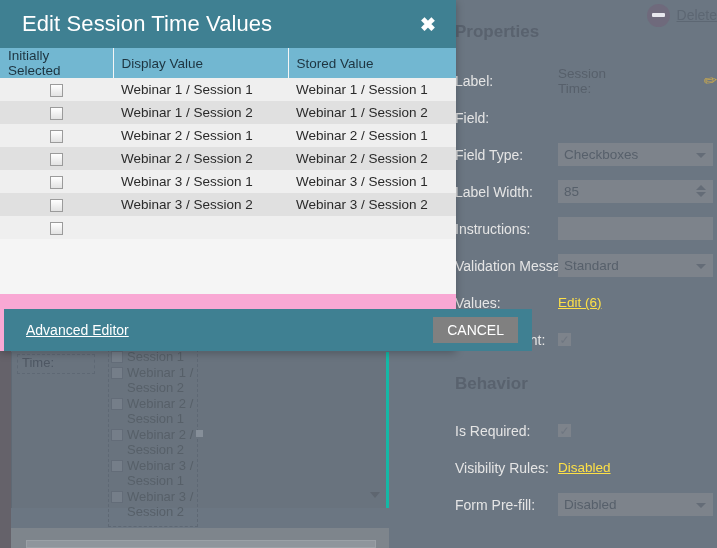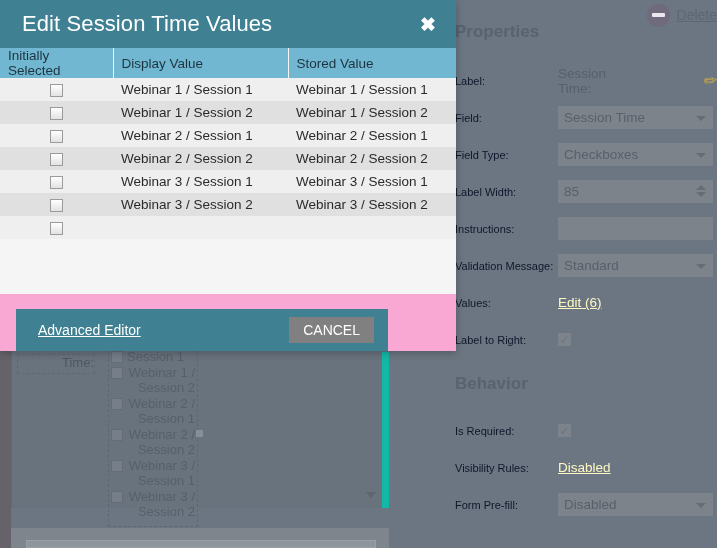--- a/index.html
+++ b/index.html
@@ -46,21 +46,21 @@
   .section-title {
     color: #59626e; font-size: 17px; margin: 0 0 20px 0;
     white-space: nowrap;
   }
   .prop-row {
     display: flex; align-items: center;
     height: 37px; margin-bottom: 0px;
   }
   .prop-label {
     width: 103px; flex: none;
-    color: #0f172a; font-size: 11px;
+    color: #e5e5e5; font-size: 14px;
     white-space: nowrap;
   }
   .prop-value { flex: 1; display: flex; align-items: center; }
 
   .select-box {
     width: 155px; height: 23px;
     background: #7d838b;
     color: #57606b; font-size: 13.5px;
     display: flex; align-items: center;
     padding: 0 6px;
@@ -82,36 +82,35 @@
   .spin i.dn { border-top: 5px solid #646c77; }
 
   .plain-field { width: 155px; height: 23px; background: #7d838b; }
 
   .pencil {
     font-size: 16px; color: #c9a84e; line-height: 1;
     transform: rotate(-8deg);
   }
   .inline-text { color: #57606b; font-size: 13.5px; }
   .link-text {
-    color: #fef9c3; font-size: 13.5px; text-decoration: underline;
+    color: #fde047; font-size: 13.5px; text-decoration: underline;
     white-space: nowrap;
   }
   .check-mark {
     width: 13px; height: 13px; background: #7d838b;
     color: #6e7680; font-size: 12px; line-height: 12px;
     display: flex; align-items: center; justify-content: center;
   }
 
   
   #form-preview {
     position: absolute; left: 11px; top: 352px; width: 378px; height: 156px;
     background: #69737e;
     border-left: 1px solid #5f6974;
-    border-right: 7px solid #14b8a6;
-    text-align: right;
+    border-right: 3px solid #14b8a6;
   }
   #fp-label {
     position: absolute; left: 5px; top: 2px; width: 78px; height: 20px;
     border: 1px dashed #5e6874;
     color: #4e5763; font-size: 13px; padding-left: 4px;
   }
   #fp-options {
     position: absolute; left: 96px; top: -8px; width: 90px;
     border: 1px dashed #5e6874;
     padding: 4px 2px 6px 2px;
@@ -184,22 +183,22 @@
   td.cell-sel { text-align: center; }
   .tbl-check {
     display: inline-block; width: 13px; height: 13px;
     border: 1px solid #9b9b9b;
     background: linear-gradient(#ffffff, #e2e2e2);
     vertical-align: middle;
   }
   #tbl-fill { background: #f5f5f5; height: 55px; }
 
   #modal-footer {
-    position: absolute; left: 16px; bottom: 0;
-    width: 372px; height: 42px; background: #3f8092;
+    position: absolute; left: 4px; bottom: 0;
+    width: 528px; height: 42px; background: #3f8092;
     display: flex; align-items: center; justify-content: space-between;
     padding: 0 14px 0 22px;
   }
   #adv-editor {
     color: #ffffff; font-size: 14px; text-decoration: underline; cursor: pointer;
   }
   .foot-btns { display: flex; gap: 20px; }
   .btn {
     border: none; cursor: pointer;
     font-size: 14px; color: #ffffff;
@@ -229,26 +228,20 @@
     <div class="prop-row">
       <span class="prop-label">Label:</span>
       <span class="prop-value">
         <span class="inline-text">Session Time:</span>
         <span class="pencil" style="margin-left:62px">✏</span>
       </span>
     </div>
 
     <div class="prop-row">
       <span class="prop-label">Field:</span>
-      <span class="prop-value">
-        <span class="select-box">
-          <span>Session Time</span>
-          <span class="caret"></span>
-        </span>
-      </span>
     </div>
 
     <div class="prop-row">
       <span class="prop-label">Field Type:</span>
       <span class="prop-value">
         <span class="select-box">
           <span>Checkboxes</span>
           <span class="caret"></span>
         </span>
       </span>

